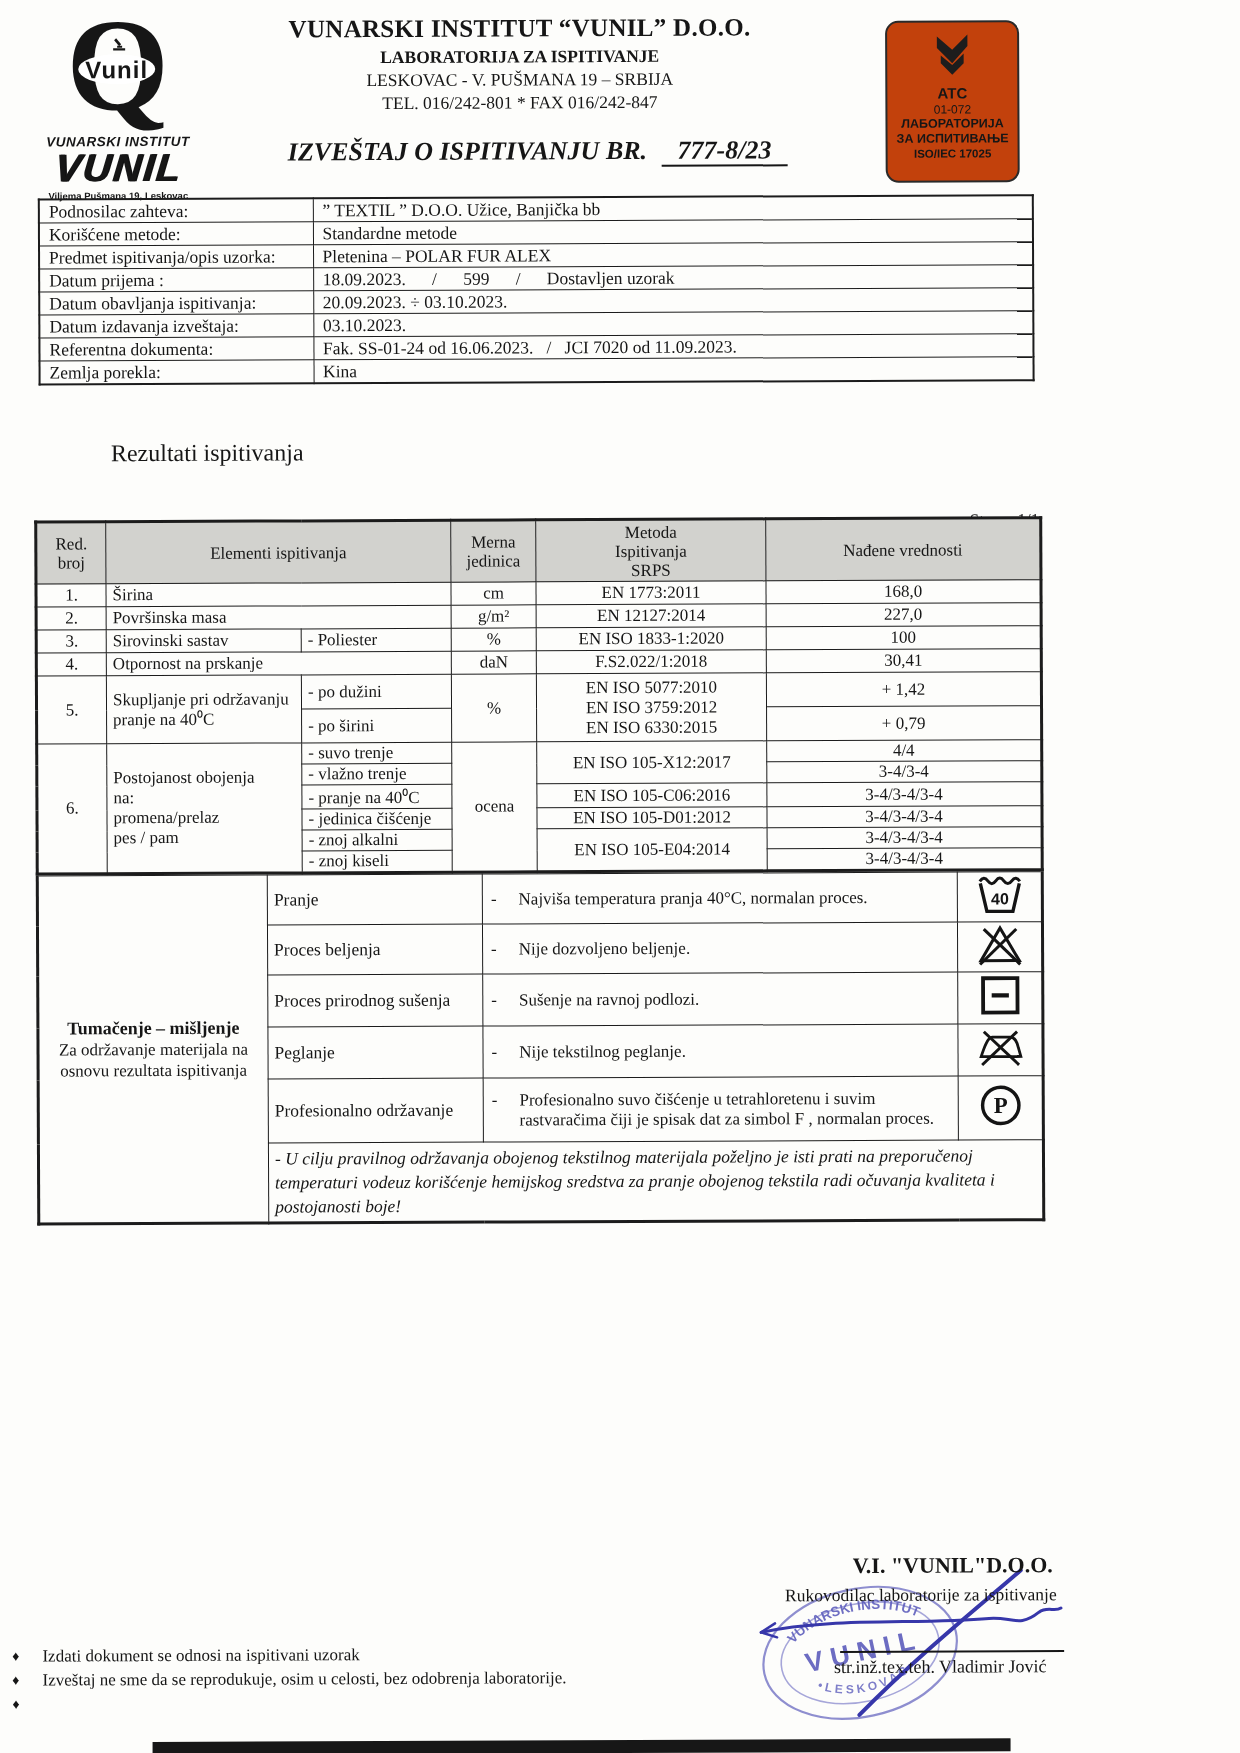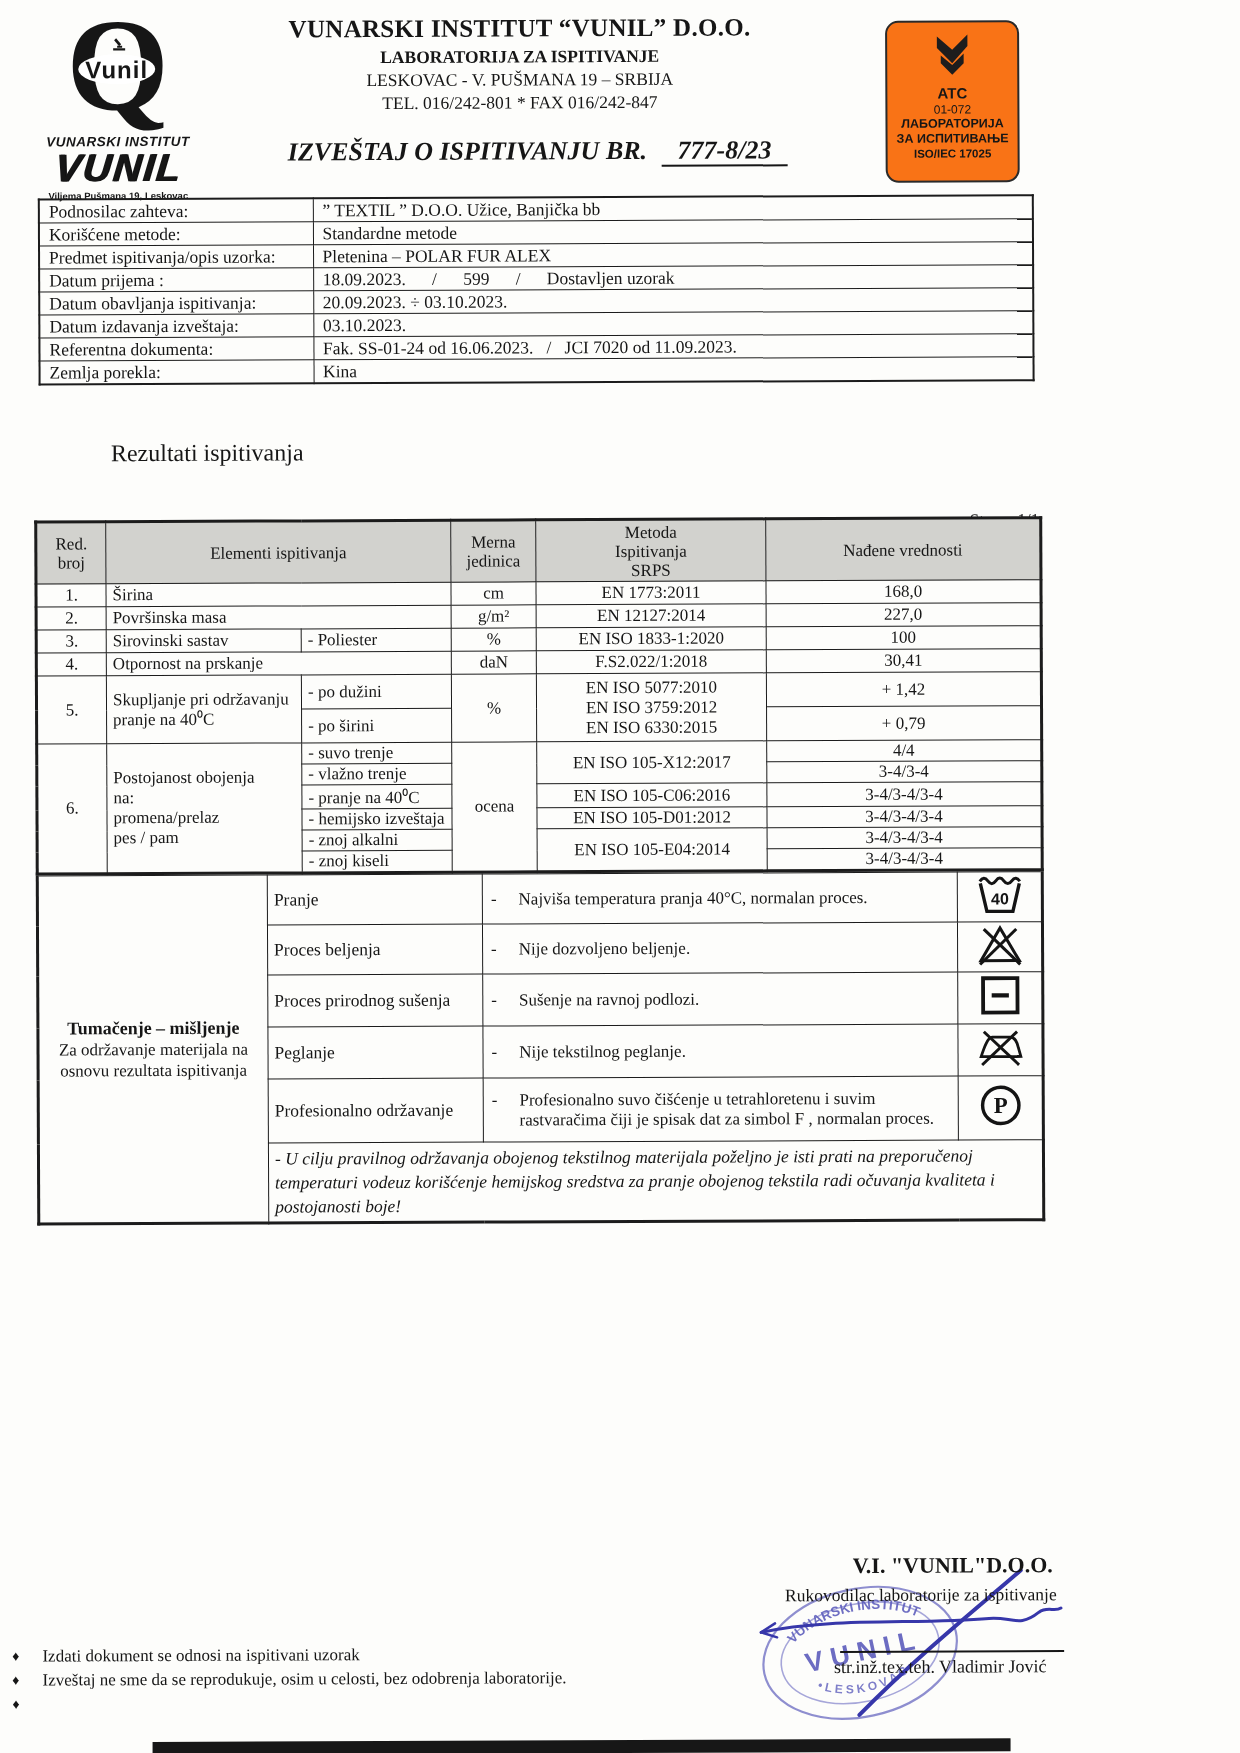--- a/index.html
+++ b/index.html
@@ -30,21 +30,21 @@
   .hc-lab{font-weight:bold;font-size:17.5px;margin-top:4px;}
   .hc-addr{font-size:17.5px;margin-top:2px;}
   .hc-tel{font-size:17.5px;margin-top:2px;}
 
   .report-title{position:absolute;left:225px;top:136px;width:630px;text-align:center;
     font-weight:bold;font-style:italic;font-size:26px;}
   .report-no{border-bottom:2.5px solid #161616;padding:0 16px;margin-left:8px;}
 
   .badge{position:absolute;left:888px;top:22px;width:130px;height:158px;
     border:2.5px solid #2a2a2a;border-radius:13px;text-align:center;
-    font-family:"Liberation Sans",sans-serif;background:#f97316;}
+    font-family:"Liberation Sans",sans-serif;background:#c2410c;}
   .badge-name{font-weight:bold;font-size:15px;margin-top:2px;}
   .badge-num{font-size:12px;margin-top:1px;}
   .badge-lab{font-weight:bold;font-size:12.5px;line-height:15px;margin-top:0;}
   .badge-std{font-weight:bold;font-size:11.5px;margin-top:1px;}
 
   
   .info-table{position:absolute;left:40px;top:196px;width:996px;border-collapse:collapse;
     table-layout:fixed;font-size:17.5px;}
   .info-table td{border:1.6px solid #1c1c1c;padding:0 8px;height:22px;vertical-align:middle;}
   .info-table{border:2.5px solid #1c1c1c;}
@@ -265,21 +265,21 @@
         <tr style="height:20px;">
           <td class="l">- vlažno trenje</td>
           <td class="c">3-4/3-4</td>
         </tr>
         <tr style="height:20px;">
           <td class="l">- pranje na 40⁰C</td>
           <td class="c">EN ISO 105-C06:2016</td>
           <td class="c">3-4/3-4/3-4</td>
         </tr>
         <tr style="height:20px;">
-          <td class="l">- hemijsko izveštaja</td>
+          <td class="l">- jedinica čišćenje</td>
           <td class="c">EN ISO 105-D01:2012</td>
           <td class="c">3-4/3-4/3-4</td>
         </tr>
         <tr style="height:20px;">
           <td class="l">- znoj alkalni</td>
           <td class="c" rowspan="2">EN ISO 105-E04:2014</td>
           <td class="c">3-4/3-4/3-4</td>
         </tr>
         <tr style="height:20px;">
           <td class="l">- znoj  kiseli</td>

